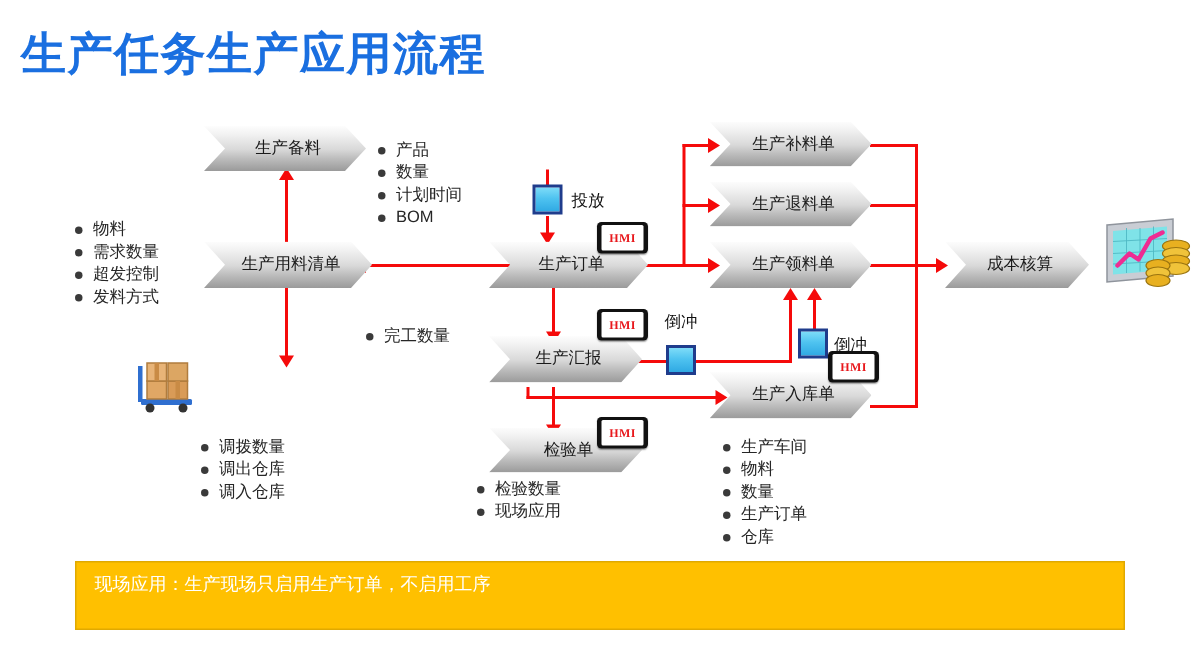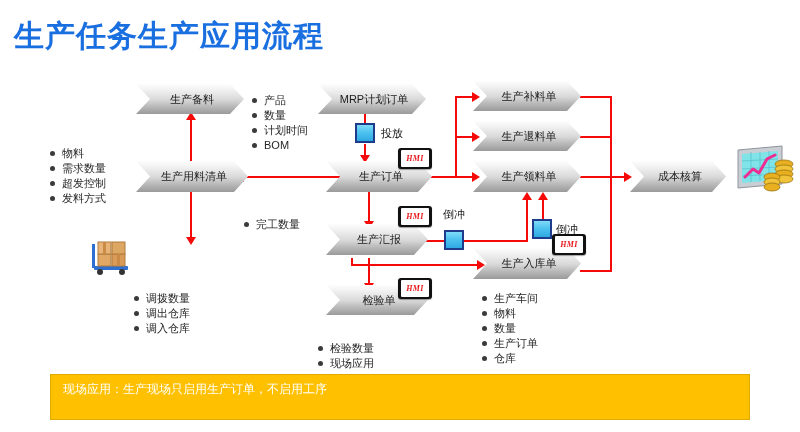--- a/index.html
+++ b/index.html
@@ -60,21 +60,20 @@
   .hmi{
     position:absolute;width:34px;height:21px;
     background:#111;border-radius:3px;box-sizing:border-box;padding:2px 3px;
     box-shadow:0 1px 1px rgba(0,0,0,.35);
   }
   .hmi .scr{
     width:100%;height:100%;background:#fff;border-radius:1px;
     display:flex;align-items:center;justify-content:center;
     font-size:8px;font-weight:700;color:#E8181C;letter-spacing:.3px;
     font-family:"Liberation Serif","DejaVu Serif",serif;
-    font-style:italic;
   }
 
   
   .banner{
     position:absolute;left:50px;top:374px;width:700px;height:46px;
     background:#FFC000;border:1px solid #E0A900;box-sizing:border-box;
     padding:6px 12px;color:#ffffff;font-size:12px;line-height:17px;
   }
 
   
@@ -135,23 +134,20 @@
   <div class="ln lnh" style="left:580px;top:96px;width:32px;"></div>
   <div class="ln lnh" style="left:580px;top:136px;width:32px;"></div>
   <div class="ln lnh" style="left:580px;top:270px;width:32px;"></div>
   <div class="ln lnh" style="left:580px;top:176px;width:48px;"></div>
   <div class="ar ar-r" style="left:624px;top:172px;"></div>
 
   <div class="chev" style="left:136px;top:84px;width:108px;height:30px;">
     <span>生产备料</span>
   </div>
 
-  <div class="chev" style="left:318px;top:84px;width:108px;height:30px;">
-    <span>MRP计划订单</span>
-  </div>
 
   <div class="chev" style="left:136px;top:161px;width:112px;height:31px;">
     <span>生产用料清单</span>
   </div>
 
   <div class="chev" style="left:326px;top:161px;width:106px;height:31px;">
     <span>生产订单</span>
   </div>
 
 
@@ -258,21 +254,21 @@
       </div>
   </div>
 
   <div class="blist" style="left:244px;top:217px;">
     <div class="bi">
         <i class="dot"></i>
         <span>完工数量</span>
       </div>
   </div>
 
-  <div class="blist" style="left:318px;top:341px;">
+  <div class="blist" style="left:318px;top:319px;">
     <div class="bi">
         <i class="dot"></i>
         <span>检验数量</span>
       </div>
     <div class="bi">
         <i class="dot"></i>
         <span>现场应用</span>
       </div>
   </div>
 

